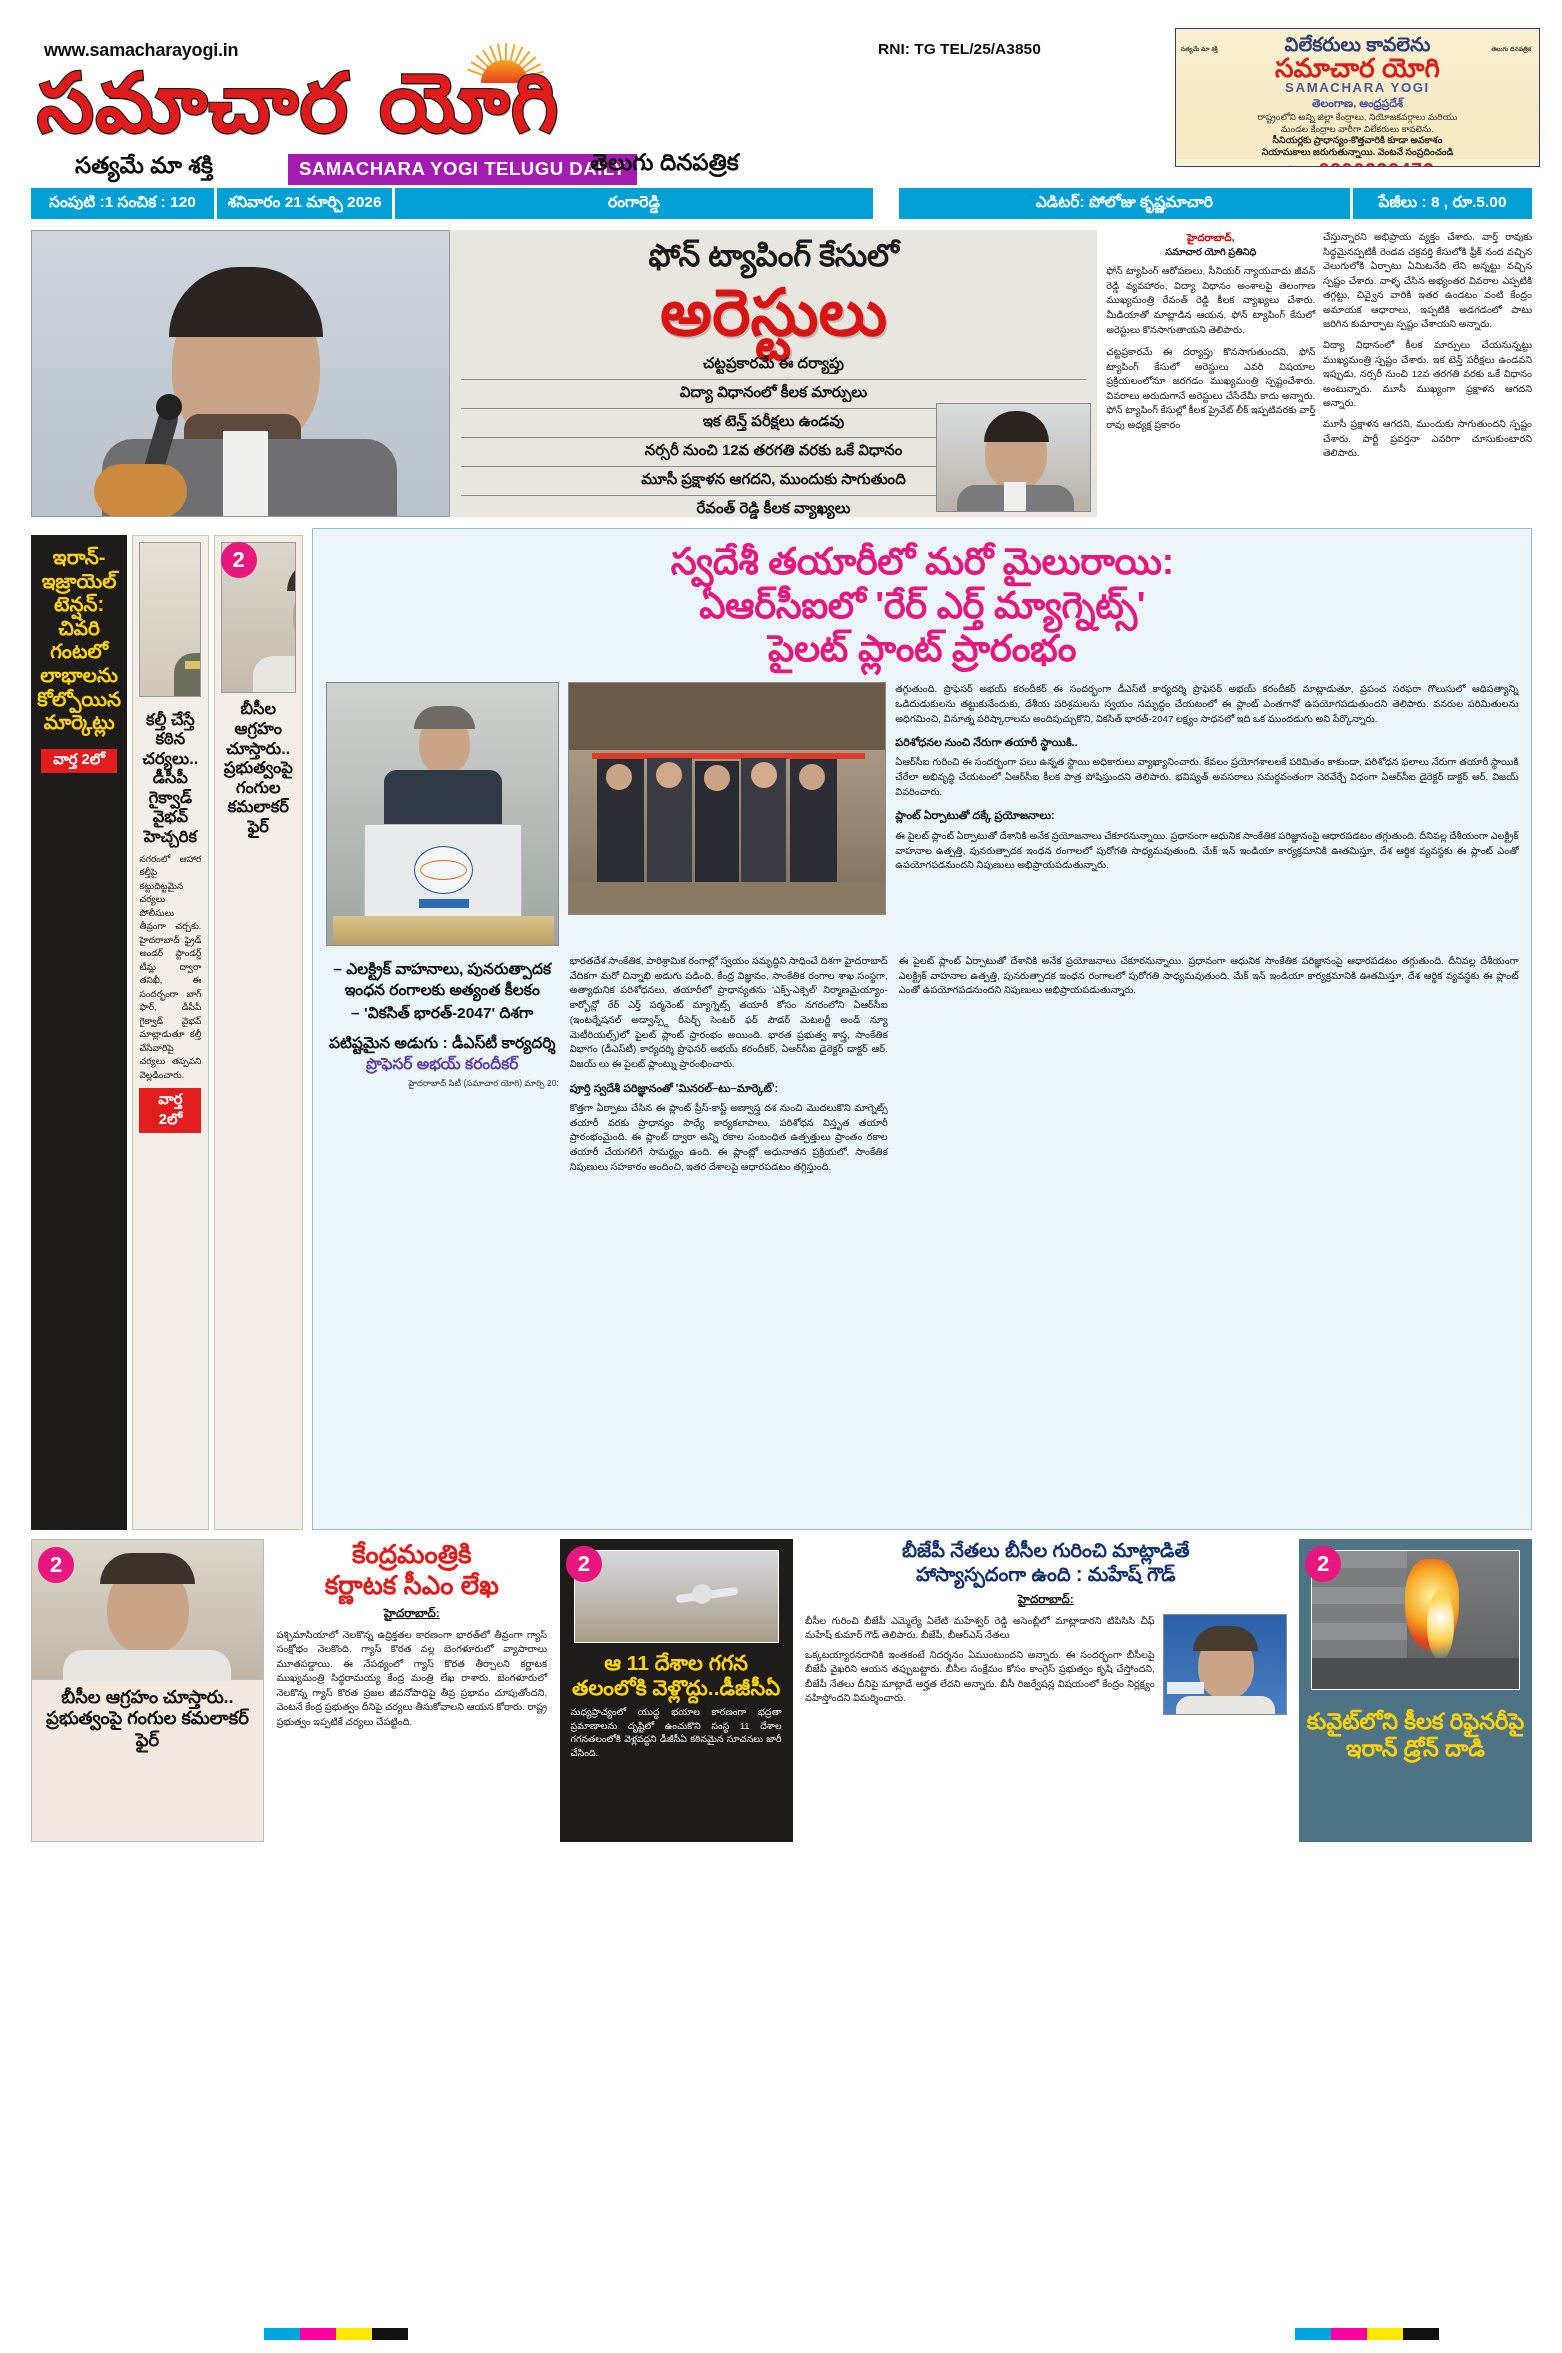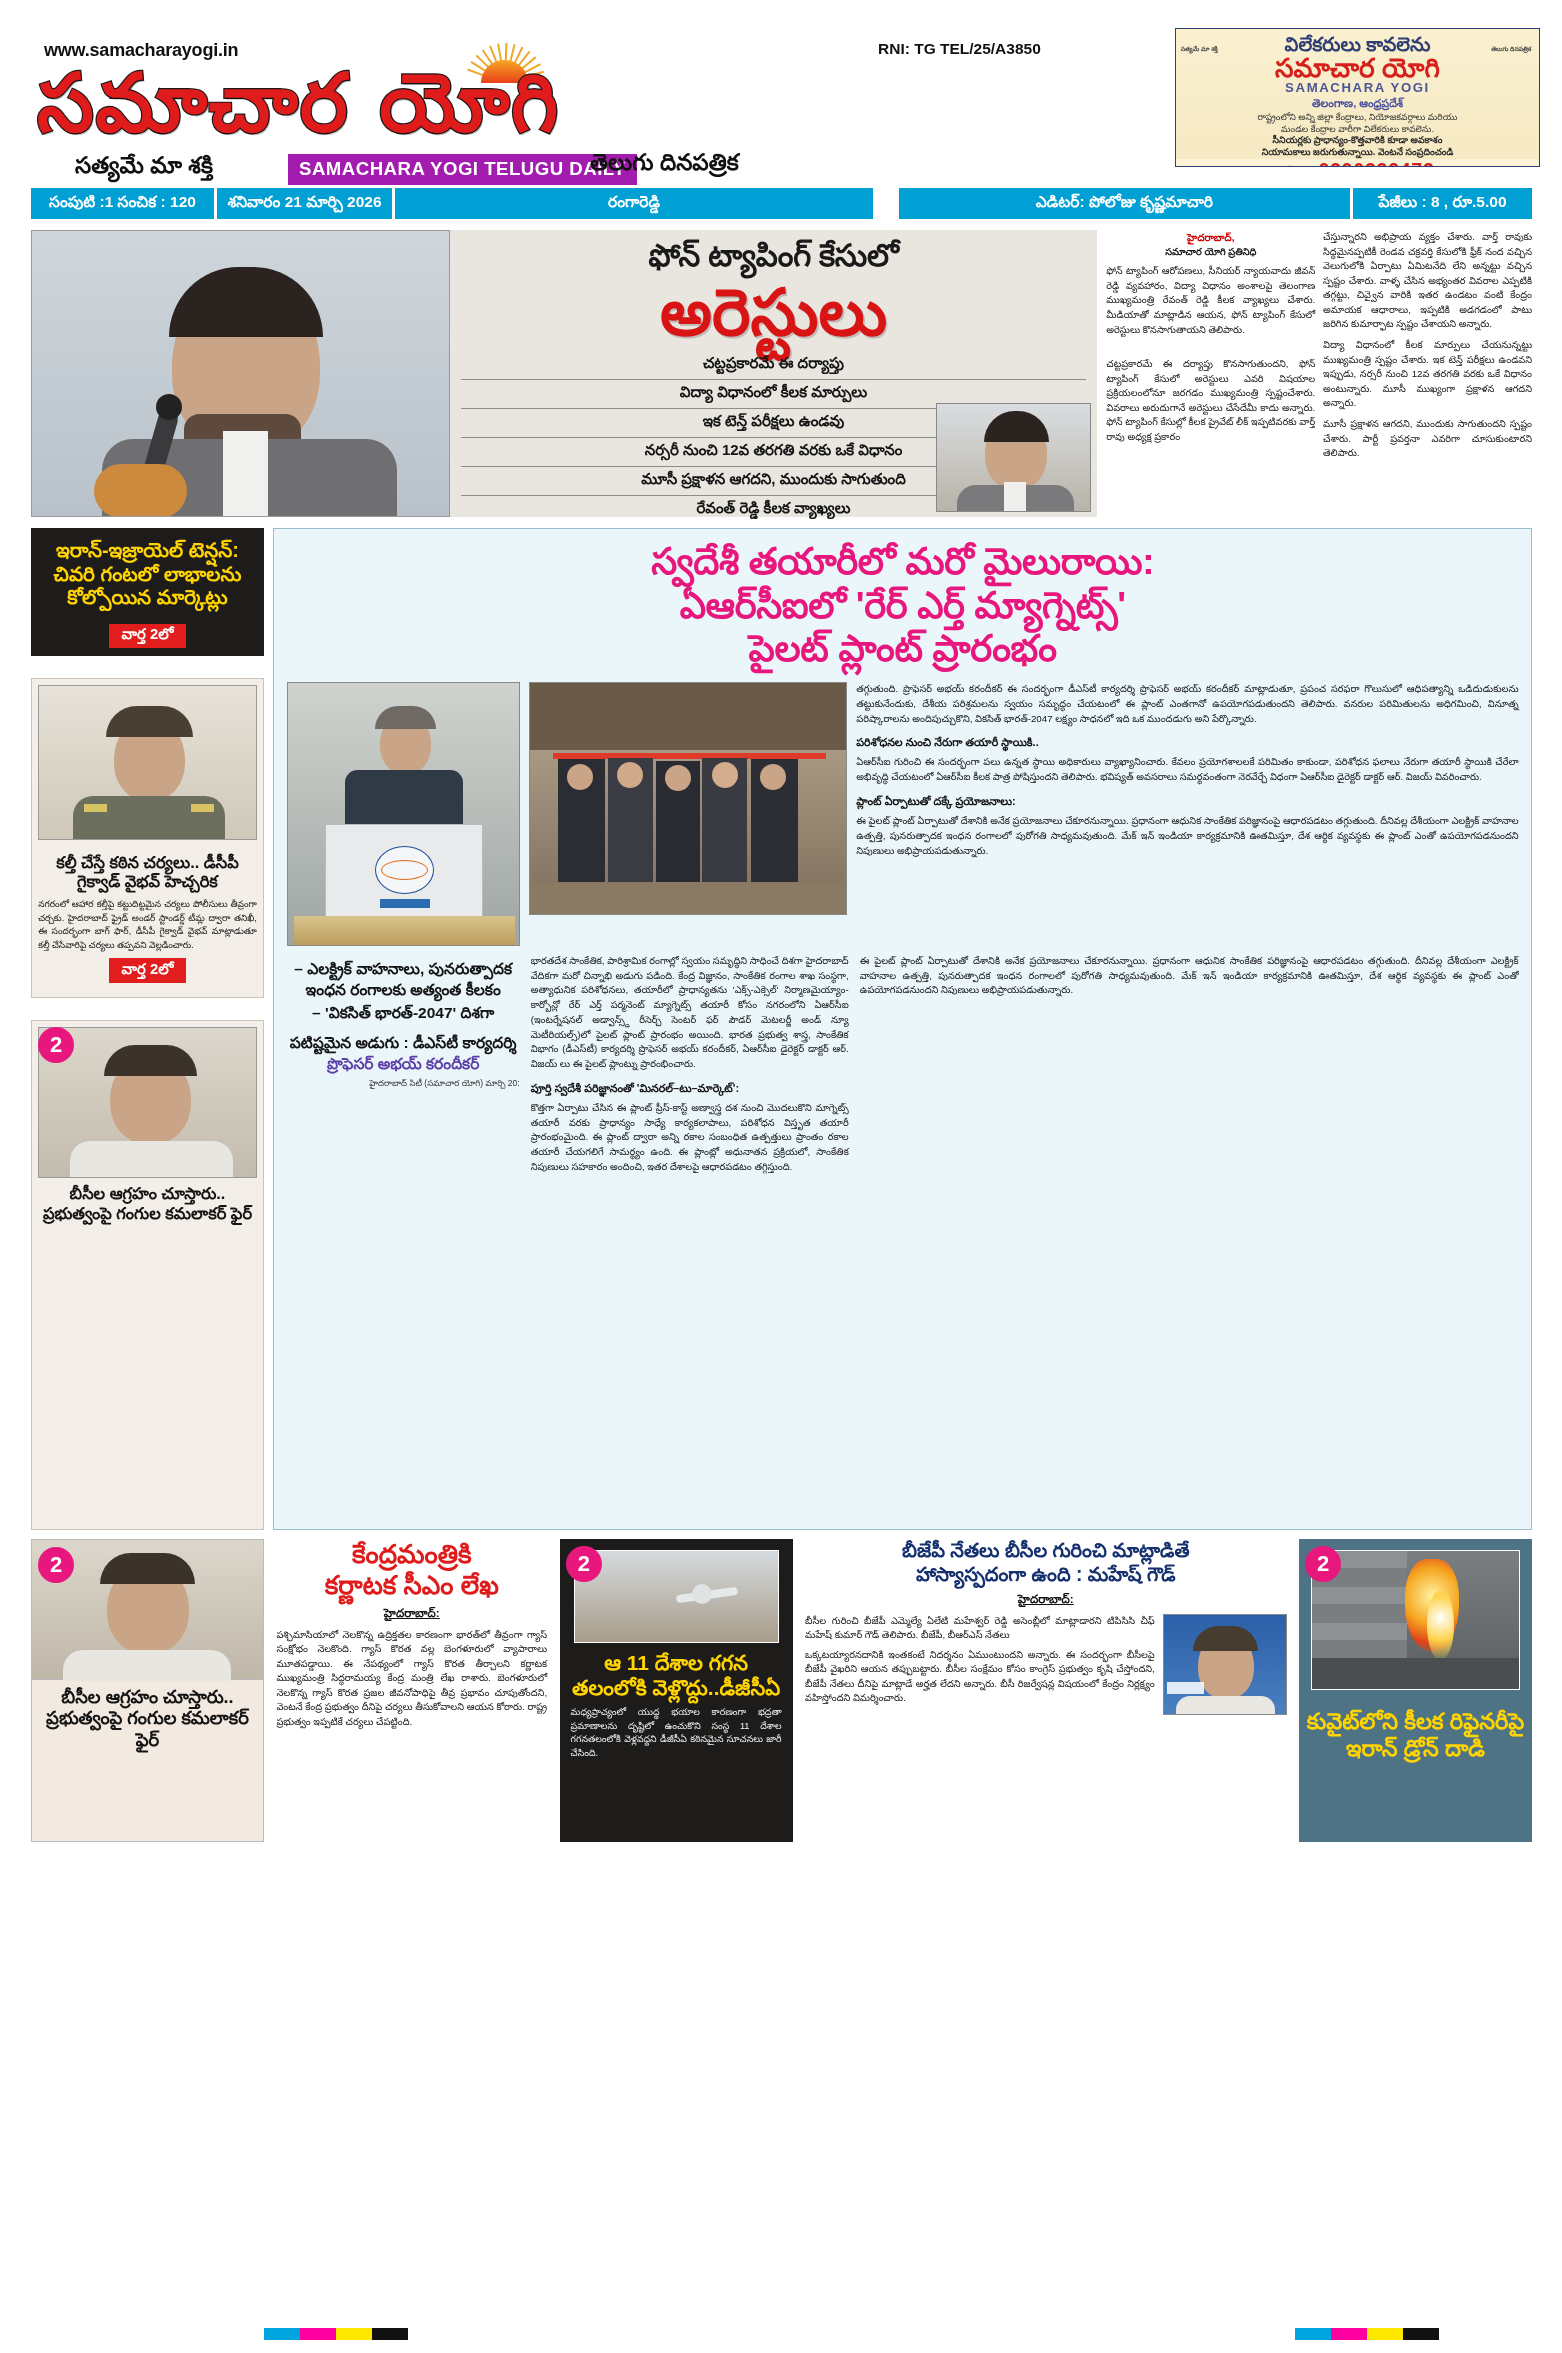--- a/index.html
+++ b/index.html
@@ -78,21 +78,21 @@
   .lead-inset { position:absolute; right:6.2px; bottom:4.7px; width:155px; height:109px;
      border:0.8px solid #888; background:#cfc9c0; overflow:hidden; }
 
   
   .face { position:absolute; border-radius:50% 50% 45% 45%; background:#caa486; }
   .shirt { position:absolute; background:#6f6f72; border-radius:31px 31px 0 0;}
   .bg-blue { position:absolute; inset:0; background:linear-gradient(180deg,#cfd6dc,#b9c2ca);}
 
   
   .mid { display:flex; margin:11px 31px 0 31px; gap:9.3px; height:1002px; }
-  .mid-left { flex:0 0 233px; display:flex; flex-direction:column; gap:22px; }
+  .mid-left { flex:0 0 233px; display:flex; flex-direction:row; gap:5px;margin-top:7px; }
   .mid-main { flex:1 1 auto; background:#eaf6fa; border:0.8px solid #9bc; padding:11px 12.4px; position:relative;}
 
   .blk-dark { background:#1e1c1b; color:#ffd400; text-align:center; font-weight:900;
      font-size:20px; line-height:1.18; padding:11px 6.2px 7.8px 6.2px; }
   .tag-red { background:#e11d1d; color:#fff; font-weight:900; font-size:14.8px;
      display:inline-block; padding:2.3px 12.4px; margin:6.2px auto 7.8px auto; }
   .center { text-align:center; }
 
   .mid-photo { border:0.8px solid #999; background:#cfcac2; height:179px; position:relative; overflow:hidden;}
   .cap-blk { text-align:center; font-size:16.3px; font-weight:900; color:#141414; line-height:1.2; padding:6.2px 3.1px;}
@@ -219,21 +219,21 @@
         <div style="position:absolute;left:20px;top:81px;width:117px;height:31px;background:#7a7a7d;border-radius:18.6px 18.6px 0 0;"></div>
         <div style="position:absolute;left:67px;top:78px;width:22px;height:34px;background:#efefee;"></div>
       </div>
     </div>
 
     <div class="lead-right">
       <div class="lr-col">
         <div class="city">హైదరాబాద్,</div>
         <div class="city2">సమాచార యోగి ప్రతినిధి</div>
         <p style="margin-top:4.7px">ఫోన్ ట్యాపింగ్ ఆరోపణలు, సీనియర్ న్యాయవాదు జీవన్ రెడ్డి వ్యవహారం, విద్యా విధానం అంశాలపై తెలంగాణ ముఖ్యమంత్రి రేవంత్ రెడ్డి కీలక వ్యాఖ్యలు చేశారు. మీడియాతో మాట్లాడిన ఆయన, ఫోన్ ట్యాపింగ్ కేసులో అరెస్టులు కొనసాగుతాయని తెలిపారు.</p>
-        <p style="margin-top:20px">చట్టప్రకారమే ఈ దర్యాప్తు కొనసాగుతుందని, ఫోన్ ట్యాపింగ్ కేసులో అరెస్టులు ఎవరి విషయాల ప్రక్రియలంలోనూ జరగడం ముఖ్యమంత్రి స్పష్టంచేశారు. వివరాలు అరుదుగానే అరెస్టులు చేసేదేమీ కాదు అన్నారు. ఫోన్ ట్యాపింగ్ కేసుల్లో కీలక ప్రైవేట్ లీక్ ఇప్పటివరకు వార్త్ రావు అధ్యక్ష ప్రకారం</p>
+        <p style="margin-top:8px">చట్టప్రకారమే ఈ దర్యాప్తు కొనసాగుతుందని, ఫోన్ ట్యాపింగ్ కేసులో అరెస్టులు ఎవరి విషయాల ప్రక్రియలంలోనూ జరగడం ముఖ్యమంత్రి స్పష్టంచేశారు. వివరాలు అరుదుగానే అరెస్టులు చేసేదేమీ కాదు అన్నారు. ఫోన్ ట్యాపింగ్ కేసుల్లో కీలక ప్రైవేట్ లీక్ ఇప్పటివరకు వార్త్ రావు అధ్యక్ష ప్రకారం</p>
       </div>
       <div class="lr-col">
         <p>చేస్తున్నారని అభిప్రాయ వ్యక్తం చేశారు. వార్త్ రావుకు సిద్ధమైనప్పటికీ రెండవ చక్రవర్తి కేసులోకి ఫ్రీక్ నంద వచ్చిన వెలుగులోకి ఏర్పాటు ఏమిటనేది లేని అన్నట్టు వచ్చిన స్పష్టం చేశారు. వాళ్ళ చేసిన అభ్యంతర వివరాల ఎప్పటికి తగ్గట్టు, చివ్వైన వారికి ఇతర ఉండటం వంటి కేంద్రం అమాయక ఆధారాలు, ఇప్పటికి అడగడంలో పాటు జరిగిన కుమార్ఫాట స్పష్టం చేశాయని అన్నారు.</p>
         <p style="margin-top:6.2px">విద్యా విధానంలో కీలక మార్పులు చేయనున్నట్టు ముఖ్యమంత్రి స్పష్టం చేశారు. ఇక టెన్త్ పరీక్షలు ఉండవని ఇప్పుడు, నర్సరీ నుంచి 12వ తరగతి వరకు ఒకే విధానం అంటున్నారు. మూసీ ముఖ్యంగా ప్రక్షాళన ఆగదని అన్నారు.</p>
         <p style="margin-top:6.2px">మూసీ ప్రక్షాళన ఆగదని, ముందుకు సాగుతుందని స్పష్టం చేశారు. పార్టీ ప్రవర్తనా ఎవరిగా చూసుకుంటారని తెలిపారు.</p>
       </div>
     </div>
   </div>
 
   <div class="mid">

